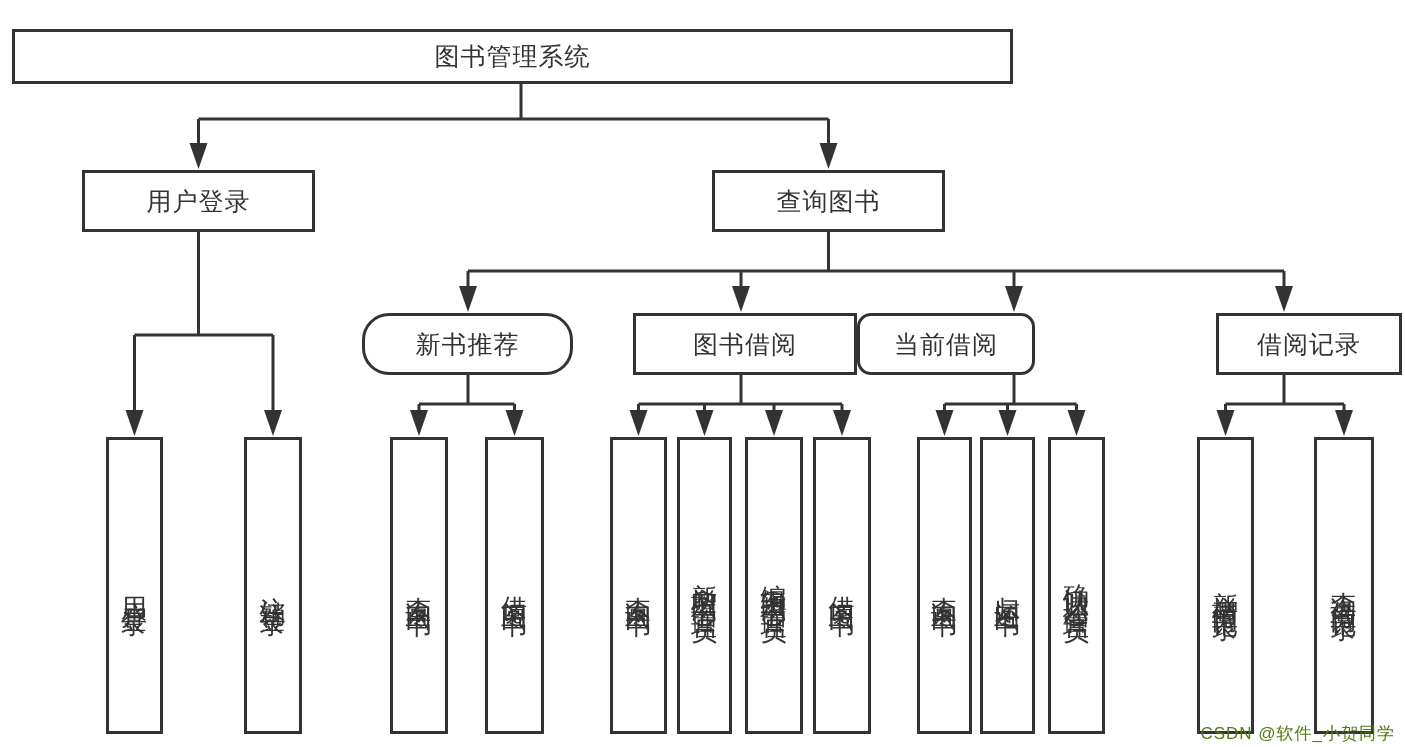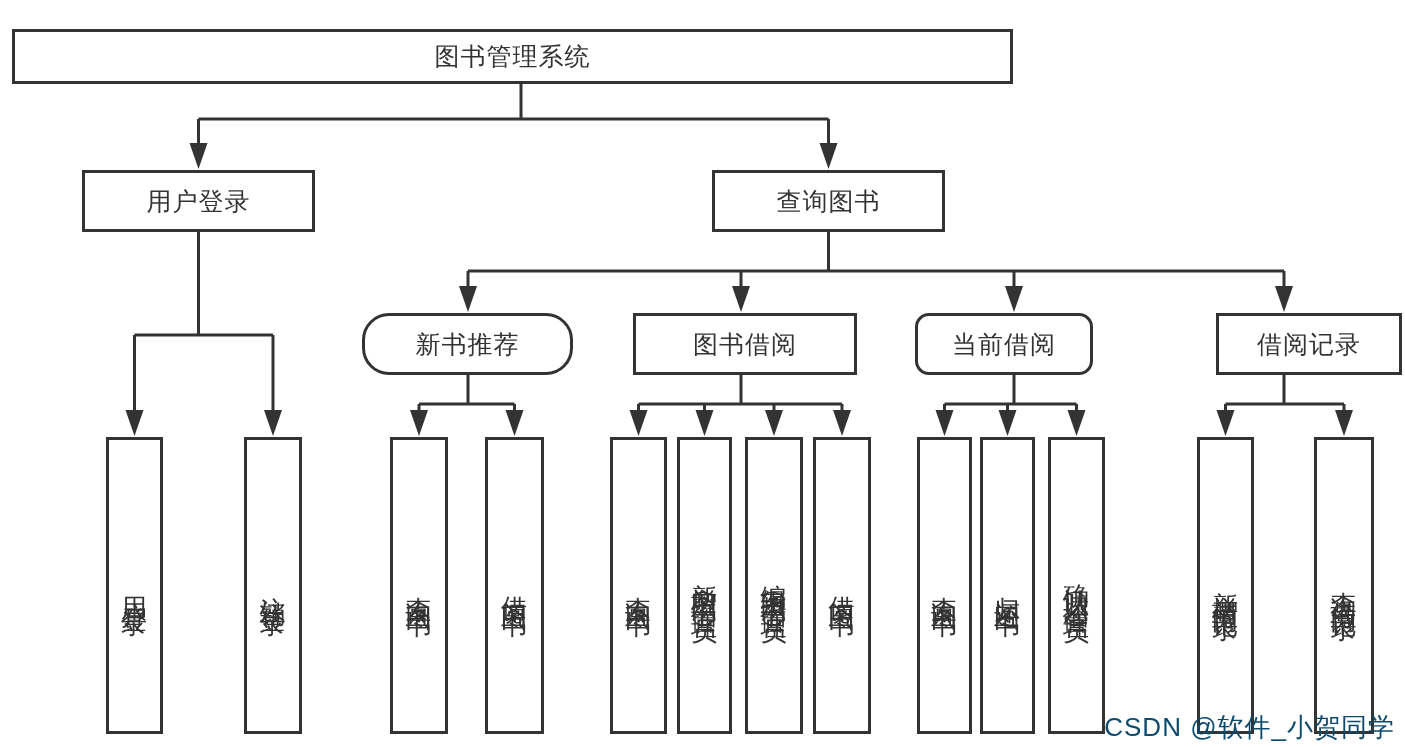--- a/index.html
+++ b/index.html
@@ -42,23 +42,23 @@
     writing-mode: vertical-rl;
     text-orientation: mixed;
     font-size: 26px;
     letter-spacing: 5px;
     line-height: 1;
   }
   .watermark {
     position: absolute;
     right: 10px;
     bottom: 2px;
-    font-size: 26px;
+    font-size: 17px;
     letter-spacing: 1px;
-    color: #0c4a6e;
+    color: #4d7c0f;
     white-space: nowrap;
   }
   .lines {
     stroke: #333333;
     stroke-width: 3;
     fill: none;
   }
   .arrows polygon {
     fill: #333333;
     stroke: none;
@@ -112,21 +112,21 @@
   <div class="node hbox" style="left:712px; top:170px; width:233px; height:62px;">
     <span class="lbl">查询图书</span>
   </div>
 
   <div class="node hbox" style="left:362px; top:313px; width:211px; height:62px;border-radius:27px;">
     <span class="lbl">新书推荐</span>
   </div>
   <div class="node hbox" style="left:633px; top:313px; width:224px; height:62px;">
     <span class="lbl">图书借阅</span>
   </div>
-  <div class="node hbox" style="left:915px; top:313px; width:178px; height:62px;border-radius:14px;">
+  <div class="node hbox" style="left:857px; top:313px; width:178px; height:62px;border-radius:14px;">
     <span class="lbl">当前借阅</span>
   </div>
   <div class="node hbox" style="left:1216px; top:313px; width:186px; height:62px;">
     <span class="lbl">借阅记录</span>
   </div>
 
   <div class="node vbox" style="left:106px; top:437px; width:57px; height:297px;">
     <span class="lbl">用户登录</span>
   </div>
   <div class="node vbox" style="left:244px; top:437px; width:58px; height:297px;">

